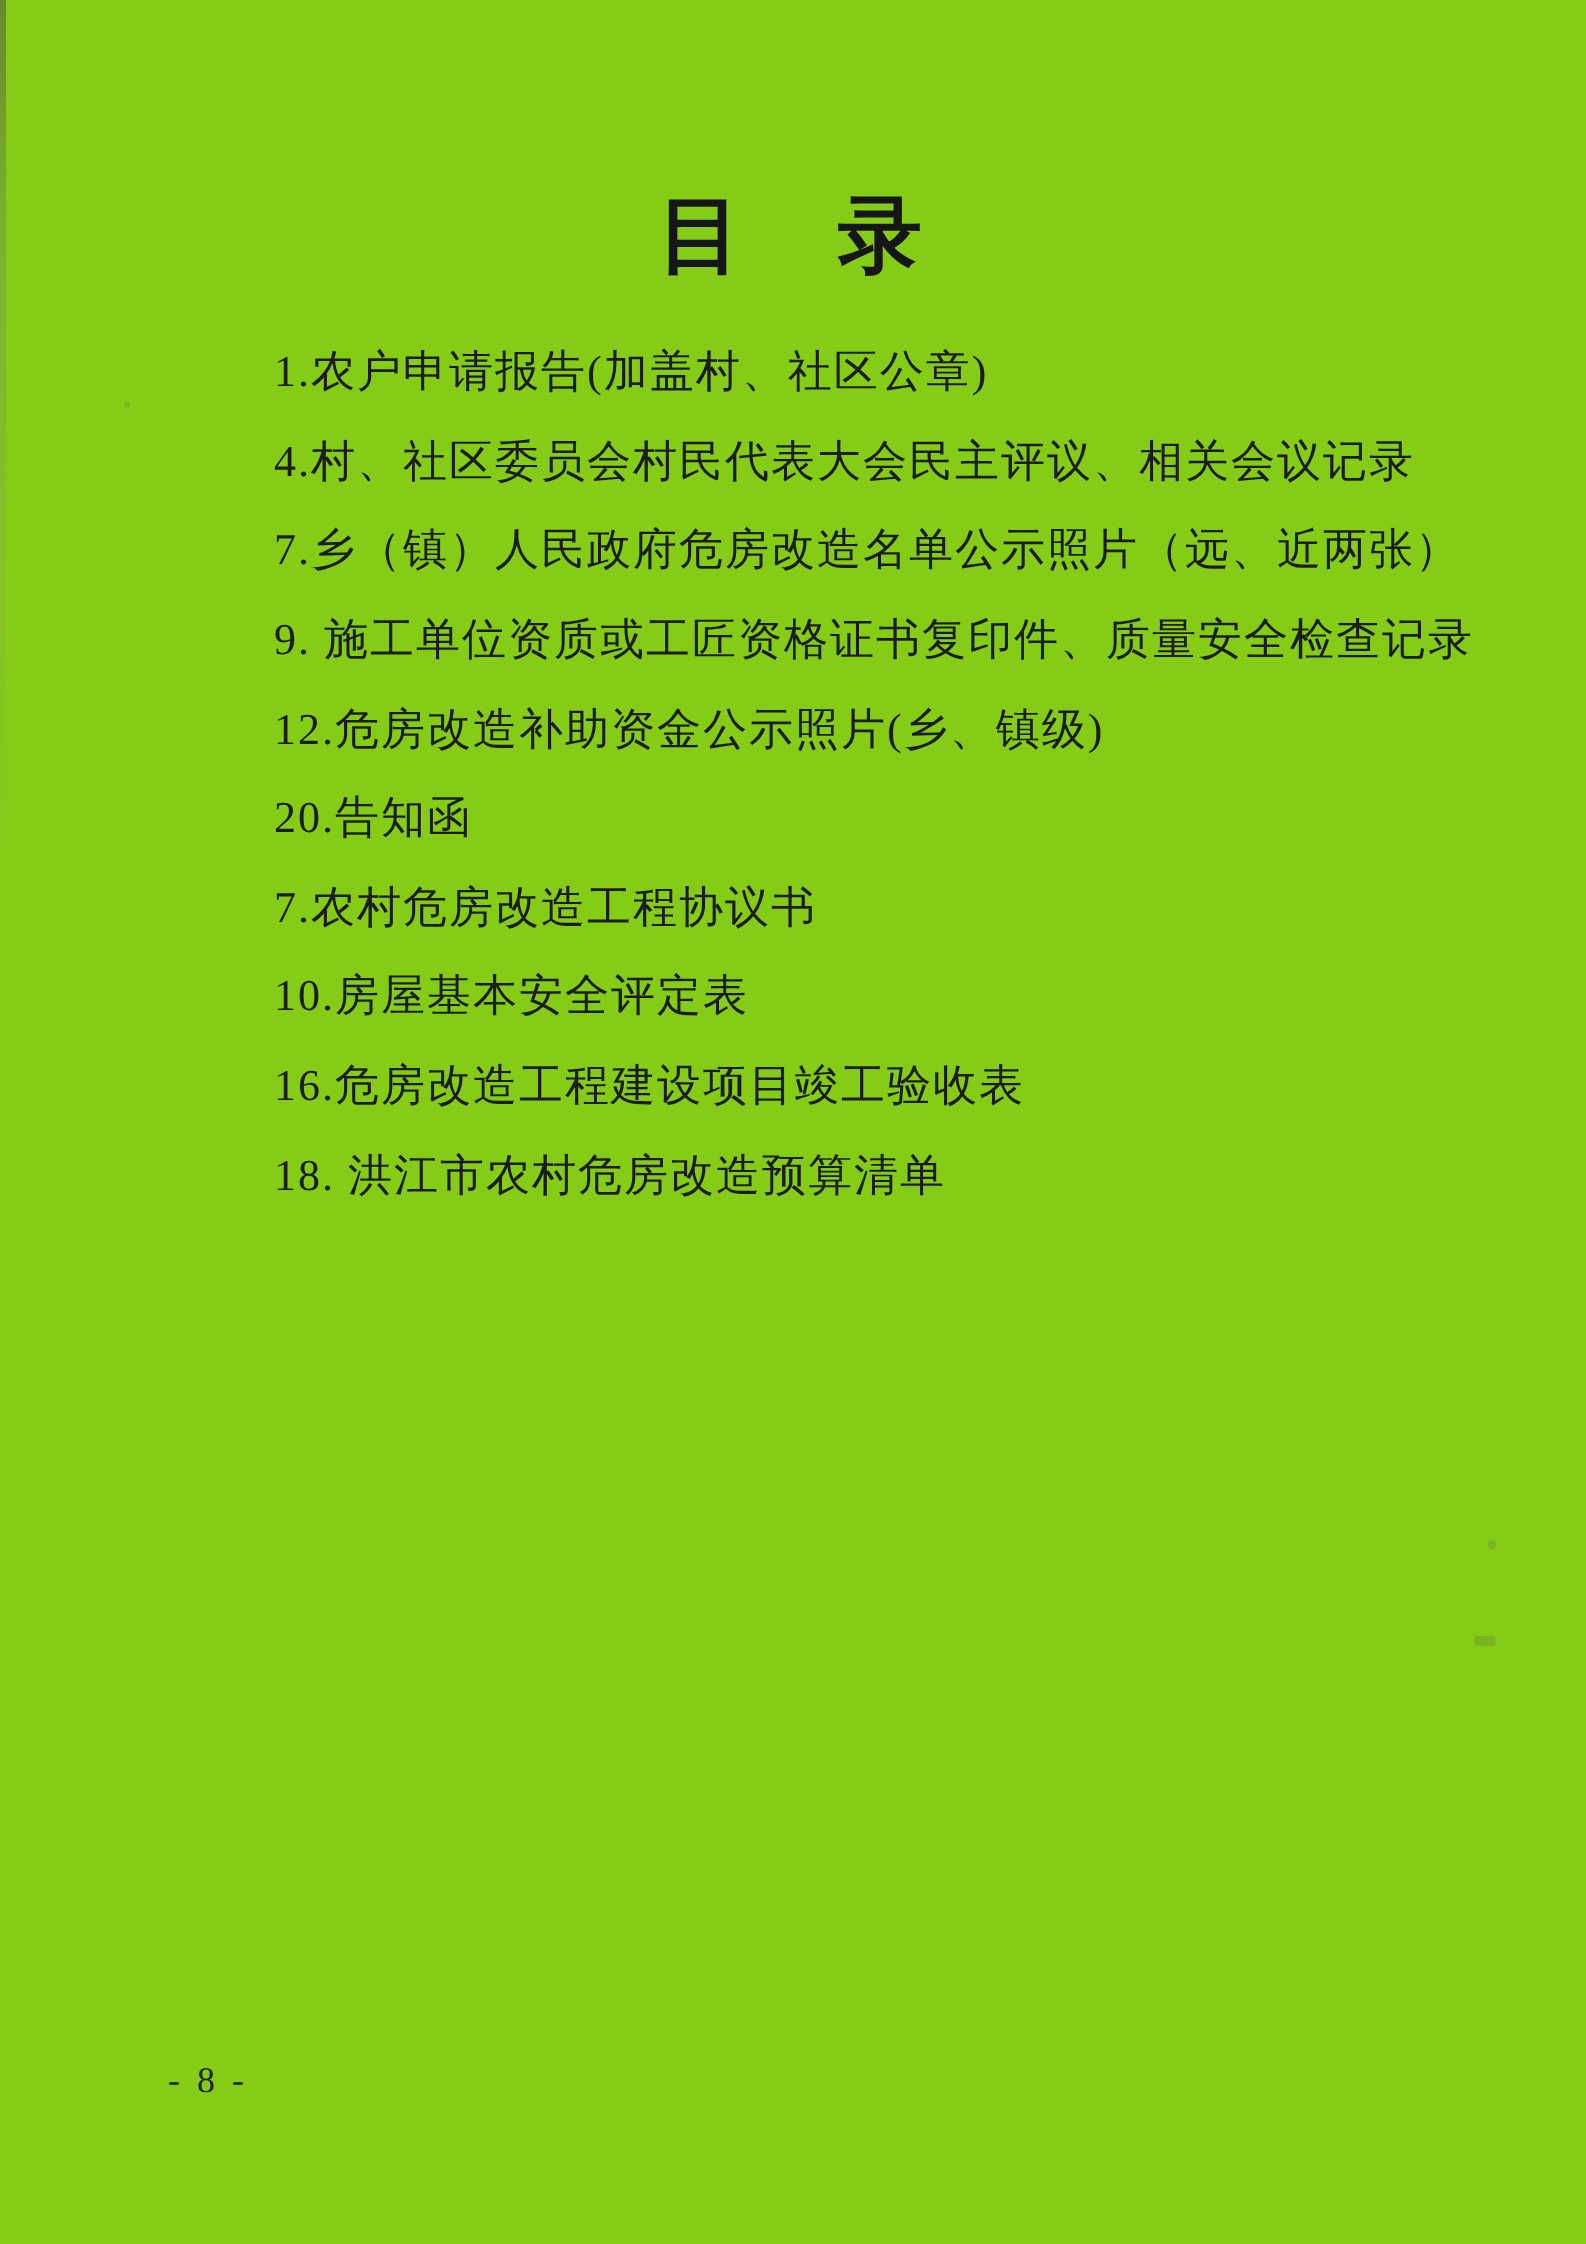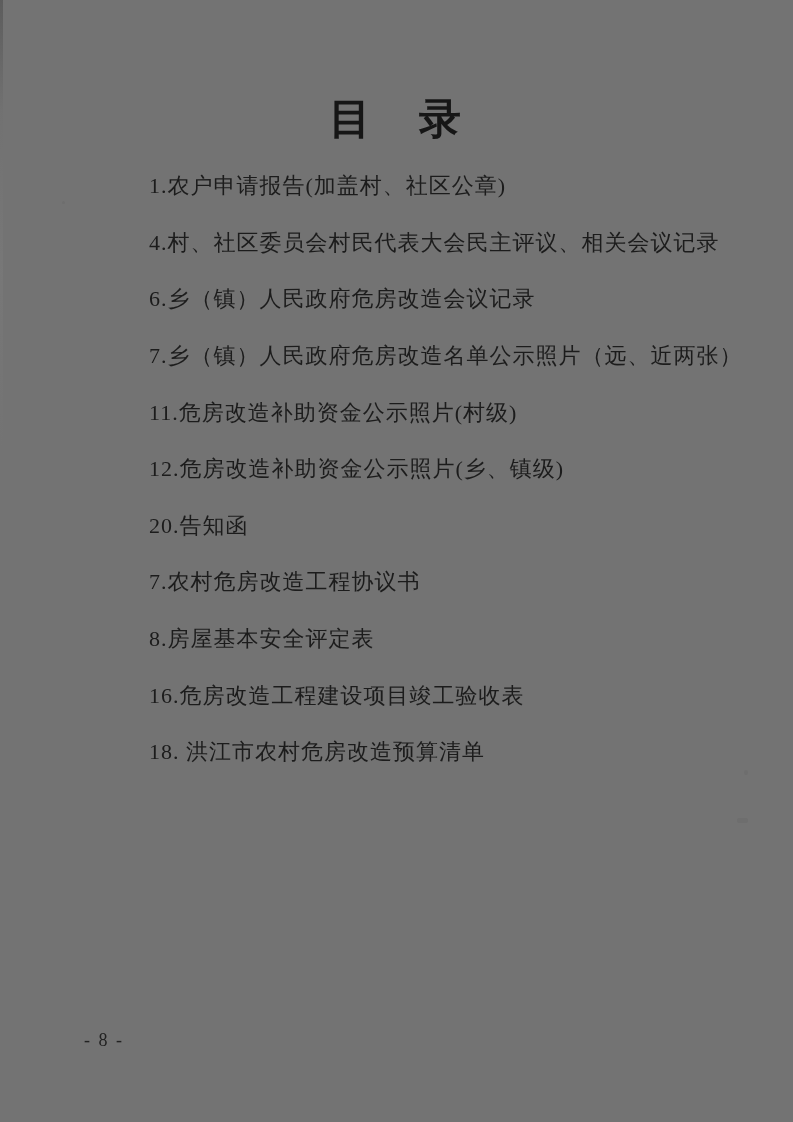--- a/index.html
+++ b/index.html
@@ -5,40 +5,40 @@
   html, body {
     margin: 0;
     padding: 0;
     background: #ffffff;
   }
   .page {
     position: relative;
     width: 793px;
     height: 1122px;
     margin: 0 auto;
-    background: #737373;
+    background: #84cc16;
     overflow: hidden;
     font-family: "Liberation Serif", "DejaVu Serif", serif;
     color: #1c1c1c;
   }
   .doc-title {
     margin: 96px 0 0 0;
     text-align: center;
     font-size: 42px;
     font-weight: 700;
     line-height: 1.1;
     letter-spacing: 3px;
     color: #161616;
   }
   .toc-list {
     margin: 24px 0 0 0;
     padding: 0 74px 0 85px;
   }
   .toc-item {
-    margin: 16px;
+    margin: 4px;
     font-size: 22px;
     line-height: 40.6px;
     letter-spacing: 1px;
     text-indent: 48px;
     white-space: nowrap;
   }
   .toc-item.wraps {
     white-space: normal;
     max-width: 648px;
   }
@@ -80,26 +80,25 @@
   <span class="edge-shadow"></span>
   <span class="speck speck-a"></span>
   <span class="speck speck-b"></span>
   <span class="speck speck-c"></span>
 
   <h1 class="doc-title">目　录</h1>
 
   <div class="toc-list">
     <p class="toc-item">1.农户申请报告(加盖村、社区公章)</p>
     <p class="toc-item">4.村、社区委员会村民代表大会民主评议、相关会议记录</p>
-    <p class="toc-item">6.乡（镇）人民政府危房改造会议记录</p>
     <p class="toc-item">7.乡（镇）人民政府危房改造名单公示照片（远、近两张）</p>
-    <p class="toc-item">11.危房改造补助资金公示照片(村级)</p>
+    <p class="toc-item">9. 施工单位资质或工匠资格证书复印件、质量安全检查记录</p>
     <p class="toc-item">12.危房改造补助资金公示照片(乡、镇级)</p>
     <p class="toc-item">20.告知函</p>
     <p class="toc-item">7.农村危房改造工程协议书</p>
-    <p class="toc-item">8.房屋基本安全评定表</p>
+    <p class="toc-item">10.房屋基本安全评定表</p>
     <p class="toc-item">16.危房改造工程建设项目竣工验收表</p>
     <p class="toc-item">18. 洪江市农村危房改造预算清单</p>
   </div>
 
   <div class="page-number">- 8 -</div>
 
 </div>
 
 </body></html>

